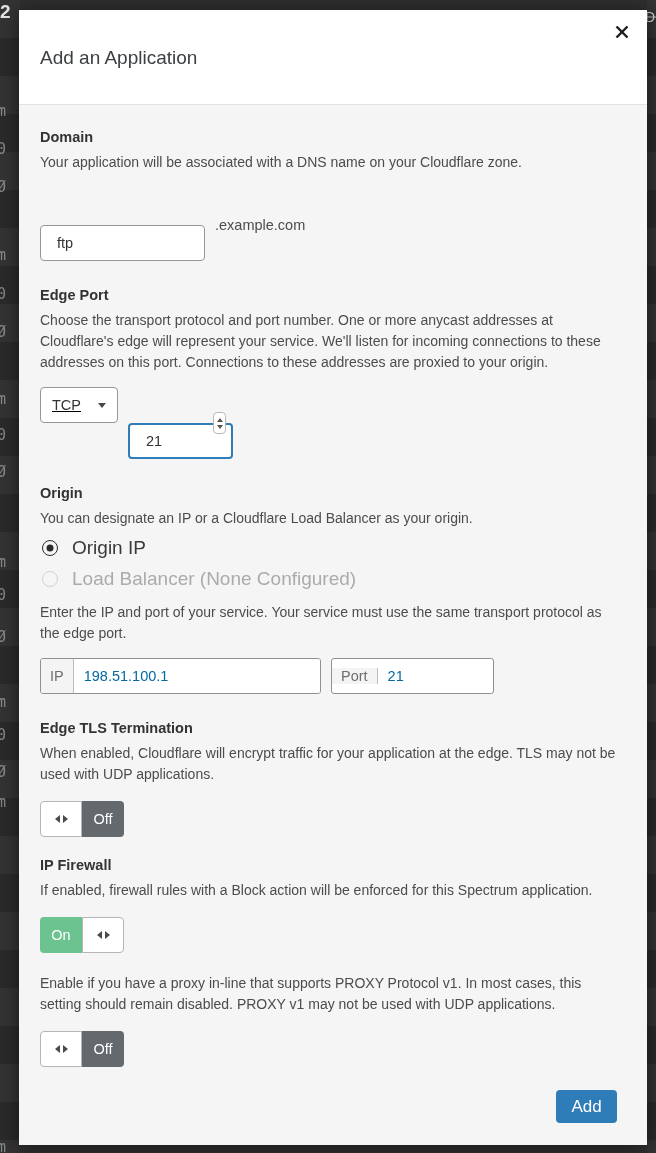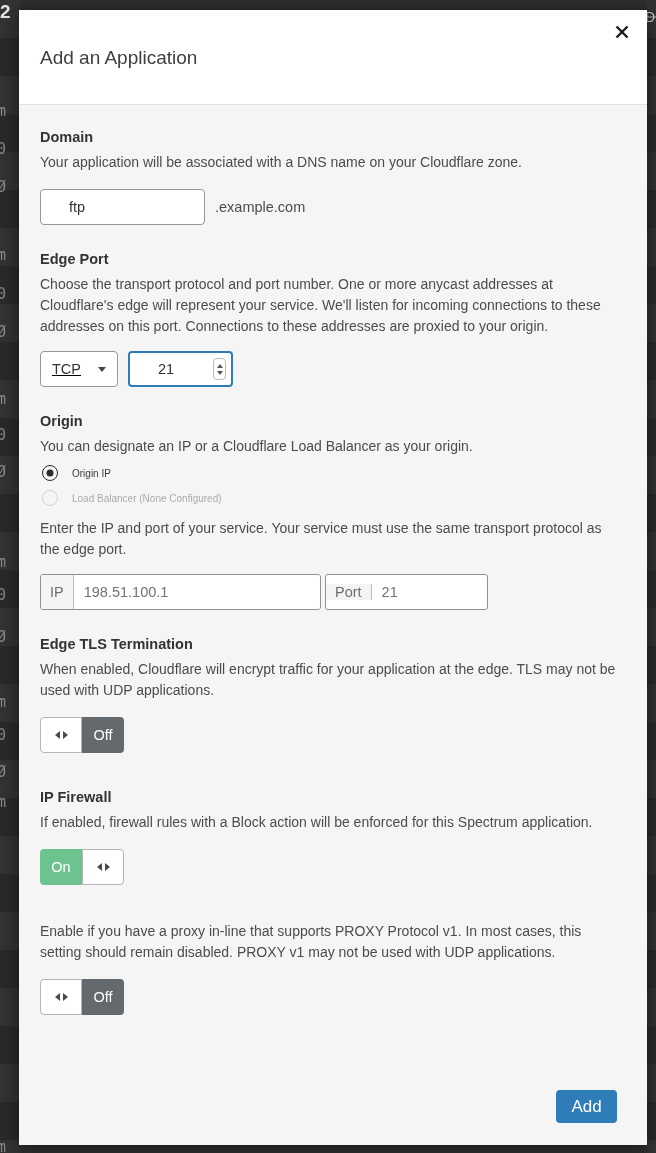--- a/index.html
+++ b/index.html
@@ -31,21 +31,21 @@
     background:transparent; cursor:pointer; padding:0; }
 
   .modal-body { padding:24px 21px 0; }
   .sec-h { font-size:14.5px; font-weight:700; color:#333; margin-bottom:7px; }
   .sec-p { font-size:14px; color:#4c4c4c; line-height:21px; margin-bottom:14px; width:580px; }
   .section { margin-bottom:0; }
 
   
   .domain-row { display:flex; align-items:center; margin:16px 0 26px; }
   .text-input { height:36px; border:1px solid #979797; border-radius:4px; background:#fff;
-    padding:0 28px; font-size:14.5px; color:#333; font-family:"Liberation Sans",sans-serif; }
+    padding:0 16px; font-size:14.5px; color:#333; font-family:"Liberation Sans",sans-serif;margin-top:36px; }
   .domain-input { width:165px; }
   .domain-suffix { margin-left:10px; font-size:14.5px; color:#4c4c4c; }
 
   
   .port-row { display:flex; gap:10px; margin:14px 0 26px;text-decoration:underline; }
   .select { width:78px; height:36px; border:1px solid #979797; border-radius:4px; background:#fff;
     display:flex; align-items:center; justify-content:space-between; padding:0 11px;
     font-size:14.5px; color:#333; cursor:pointer; }
   .caret-down { width:0; height:0; border-left:4.5px solid transparent;
     border-right:4.5px solid transparent; border-top:5.5px solid #474747; }
@@ -59,36 +59,36 @@
   .chev-dn { width:0; height:0; border-left:3px solid transparent; border-right:3px solid transparent;
     border-top:4px solid #555; }
 
   
   .radio-row { display:flex; align-items:center; gap:14px; margin:3px 0 9px 2px; }
   .radio-outer { width:16px; height:16px; border-radius:50%; position:relative; flex:0 0 16px; }
   .radio-on { border:1.5px solid #2b2b2b; }
   .radio-on::after { content:""; position:absolute; left:50%; top:50%; transform:translate(-50%,-50%);
     width:7px; height:7px; border-radius:50%; background:#2b2b2b; }
   .radio-dis { border:1.5px solid #d2d2d2; }
-  .radio-label { font-size:10px; color:#3a3a3a;text-align:right; }
+  .radio-label { font-size:19px; color:#3a3a3a;text-align:right; }
   .radio-label.dis { color:#ababab; }
   .origin-help { margin-top:12px; }
 
-  .ip-row { display:flex; gap:4px; margin:7px 0 26px; }
+  .ip-row { display:flex; gap:10px; margin:7px 0 26px; }
   .input-group { display:flex; height:36px; border:1px solid #909090; border-radius:3px;
     background:#fff; overflow:hidden; }
   .ig-prefix { background:#f4f4f4; border-right:1px solid #bdbdbd; color:#6e6e6e;
     display:flex; align-items:center; padding:0 9px; font-size:14.5px; }
-  .ig-input { border:none; outline:none; height:100%; padding:0 10px; font-size:14.5px; color:#737373;
+  .ig-input { border:none; outline:none; height:100%; padding:0 10px; font-size:14.5px; color:#0369a1;
     font-family:"Liberation Sans",sans-serif; background:#fff; }
   .ig-ip { width:281px; } .ig-ip .ig-input { width:246px; }
   .ig-port { width:163px;align-items:center; } .ig-port .ig-input { width:114px; }
 
   
-  .toggle { display:inline-flex; height:36px; margin:2px 0 36px; cursor:pointer; }
+  .toggle { display:inline-flex; height:36px; margin:2px 0 20px; cursor:pointer; }
   .t-handle { width:42px; background:#fff; border:1px solid #b5b5b5; display:flex;
     align-items:center; justify-content:center; gap:3px; }
   .t-label { width:42px; display:flex; align-items:center; justify-content:center;
     color:#fff; font-size:14.5px; }
   .toggle.off .t-handle { border-radius:4px 0 0 4px; }
   .toggle.off .t-label { background:#64696e; border-radius:0 4px 4px 0; }
   .toggle.on  .t-label { background:#6dc390; border-radius:4px 0 0 4px; }
   .toggle.on  .t-handle { border-radius:0 4px 4px 0; }
   .tri-l { width:0; height:0; border-top:4px solid transparent; border-bottom:4px solid transparent;
     border-right:5px solid #4a4a4a; }

